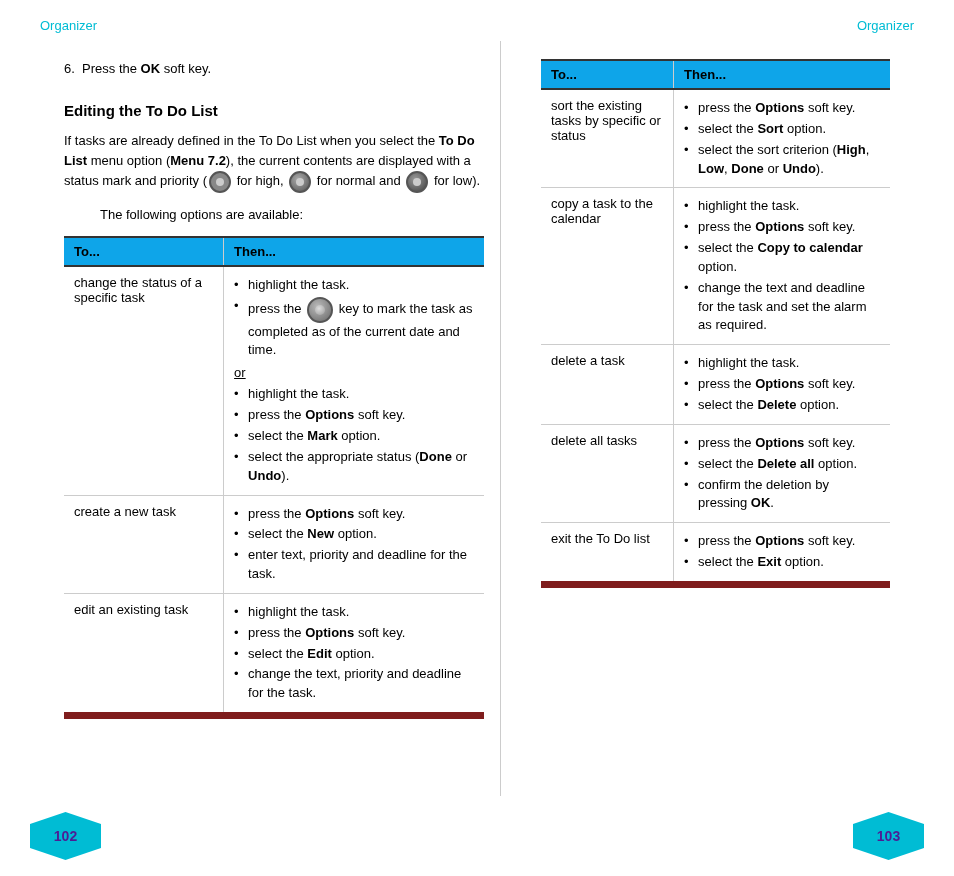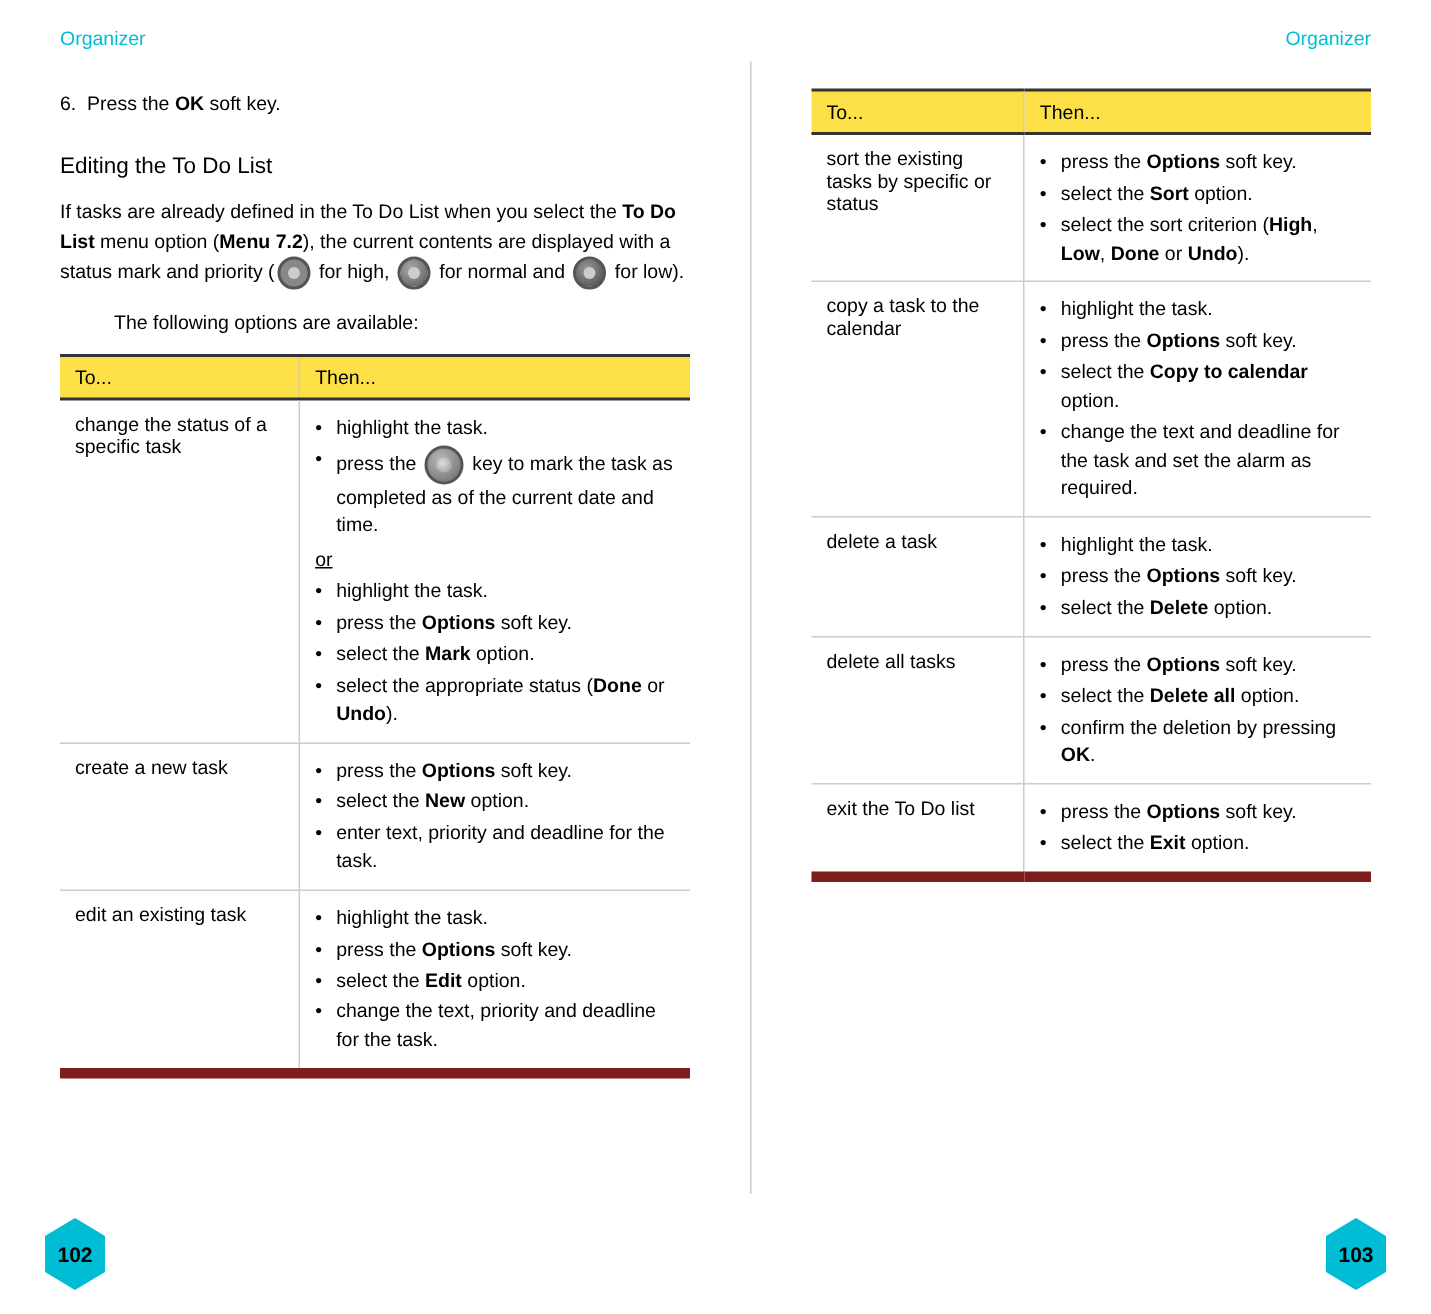--- a/index.html
+++ b/index.html
@@ -31,22 +31,22 @@
 
     .header-title {
       color: #00bcd4;
       font-size: 13px;
       font-weight: normal;
     }
 
     .content-area {
       display: flex;
       flex: 1;
-      padding: 0 40px;
-      gap: 40px;
+      padding: 0 64px;
+      gap: 16px;
     }
 
     .left-column {
       flex: 0 0 420px;
       padding-top: 18px;
     }
 
     .right-column {
       flex: 1;
       padding-top: 0;
@@ -55,21 +55,21 @@
     }
 
     .step-text {
       margin-bottom: 18px;
       font-size: 13px;
       line-height: 1.5;
     }
 
     .section-heading {
       font-size: 15px;
-      font-weight: normal;
+      font-weight: bold;
       margin-bottom: 12px;
       margin-top: 23px;
     }
 
     .intro-text {
       font-size: 13px;
       line-height: 1.55;
       margin-bottom: 14px;
     }
 
@@ -104,25 +104,25 @@
 
     
     .info-table {
       width: 100%;
       border-collapse: collapse;
       font-size: 13px;
     }
 
     .info-table th {
       text-align: left;
-      font-weight: normal;
+      font-weight: bold;
       padding: 6px 10px;
       border-top: 2px solid #333;
       border-bottom: 2px solid #333;
-      background: #fde047;
+      background: #0ea5e9;
     }
 
     .info-table td {
       padding: 8px 10px;
       vertical-align: top;
       border-bottom: 1px solid #ccc;
     }
 
     .info-table tr:last-child td {
       border-bottom: 7px solid #7f1d1d;
@@ -189,25 +189,25 @@
       justify-content: space-between;
       align-items: center;
       padding: 16px 30px 16px 30px;
       margin-top: auto;
     }
 
     .page-num {
       display: flex;
       align-items: center;
       justify-content: center;
-      width: 40px;
+      width: 71px;
       height: 48px;
       background: #00bcd4;
       clip-path: polygon(50% 0%, 100% 25%, 100% 75%, 50% 100%, 0% 75%, 0% 25%);
-      color: #000000;
+      color: #4c1d95;
       font-weight: bold;
       font-size: 14px;
     }
 
     .right-column .info-table th.col-to {
       border-right: 1px solid #ccc;
     }
   </style>
 </head>
 <body>

